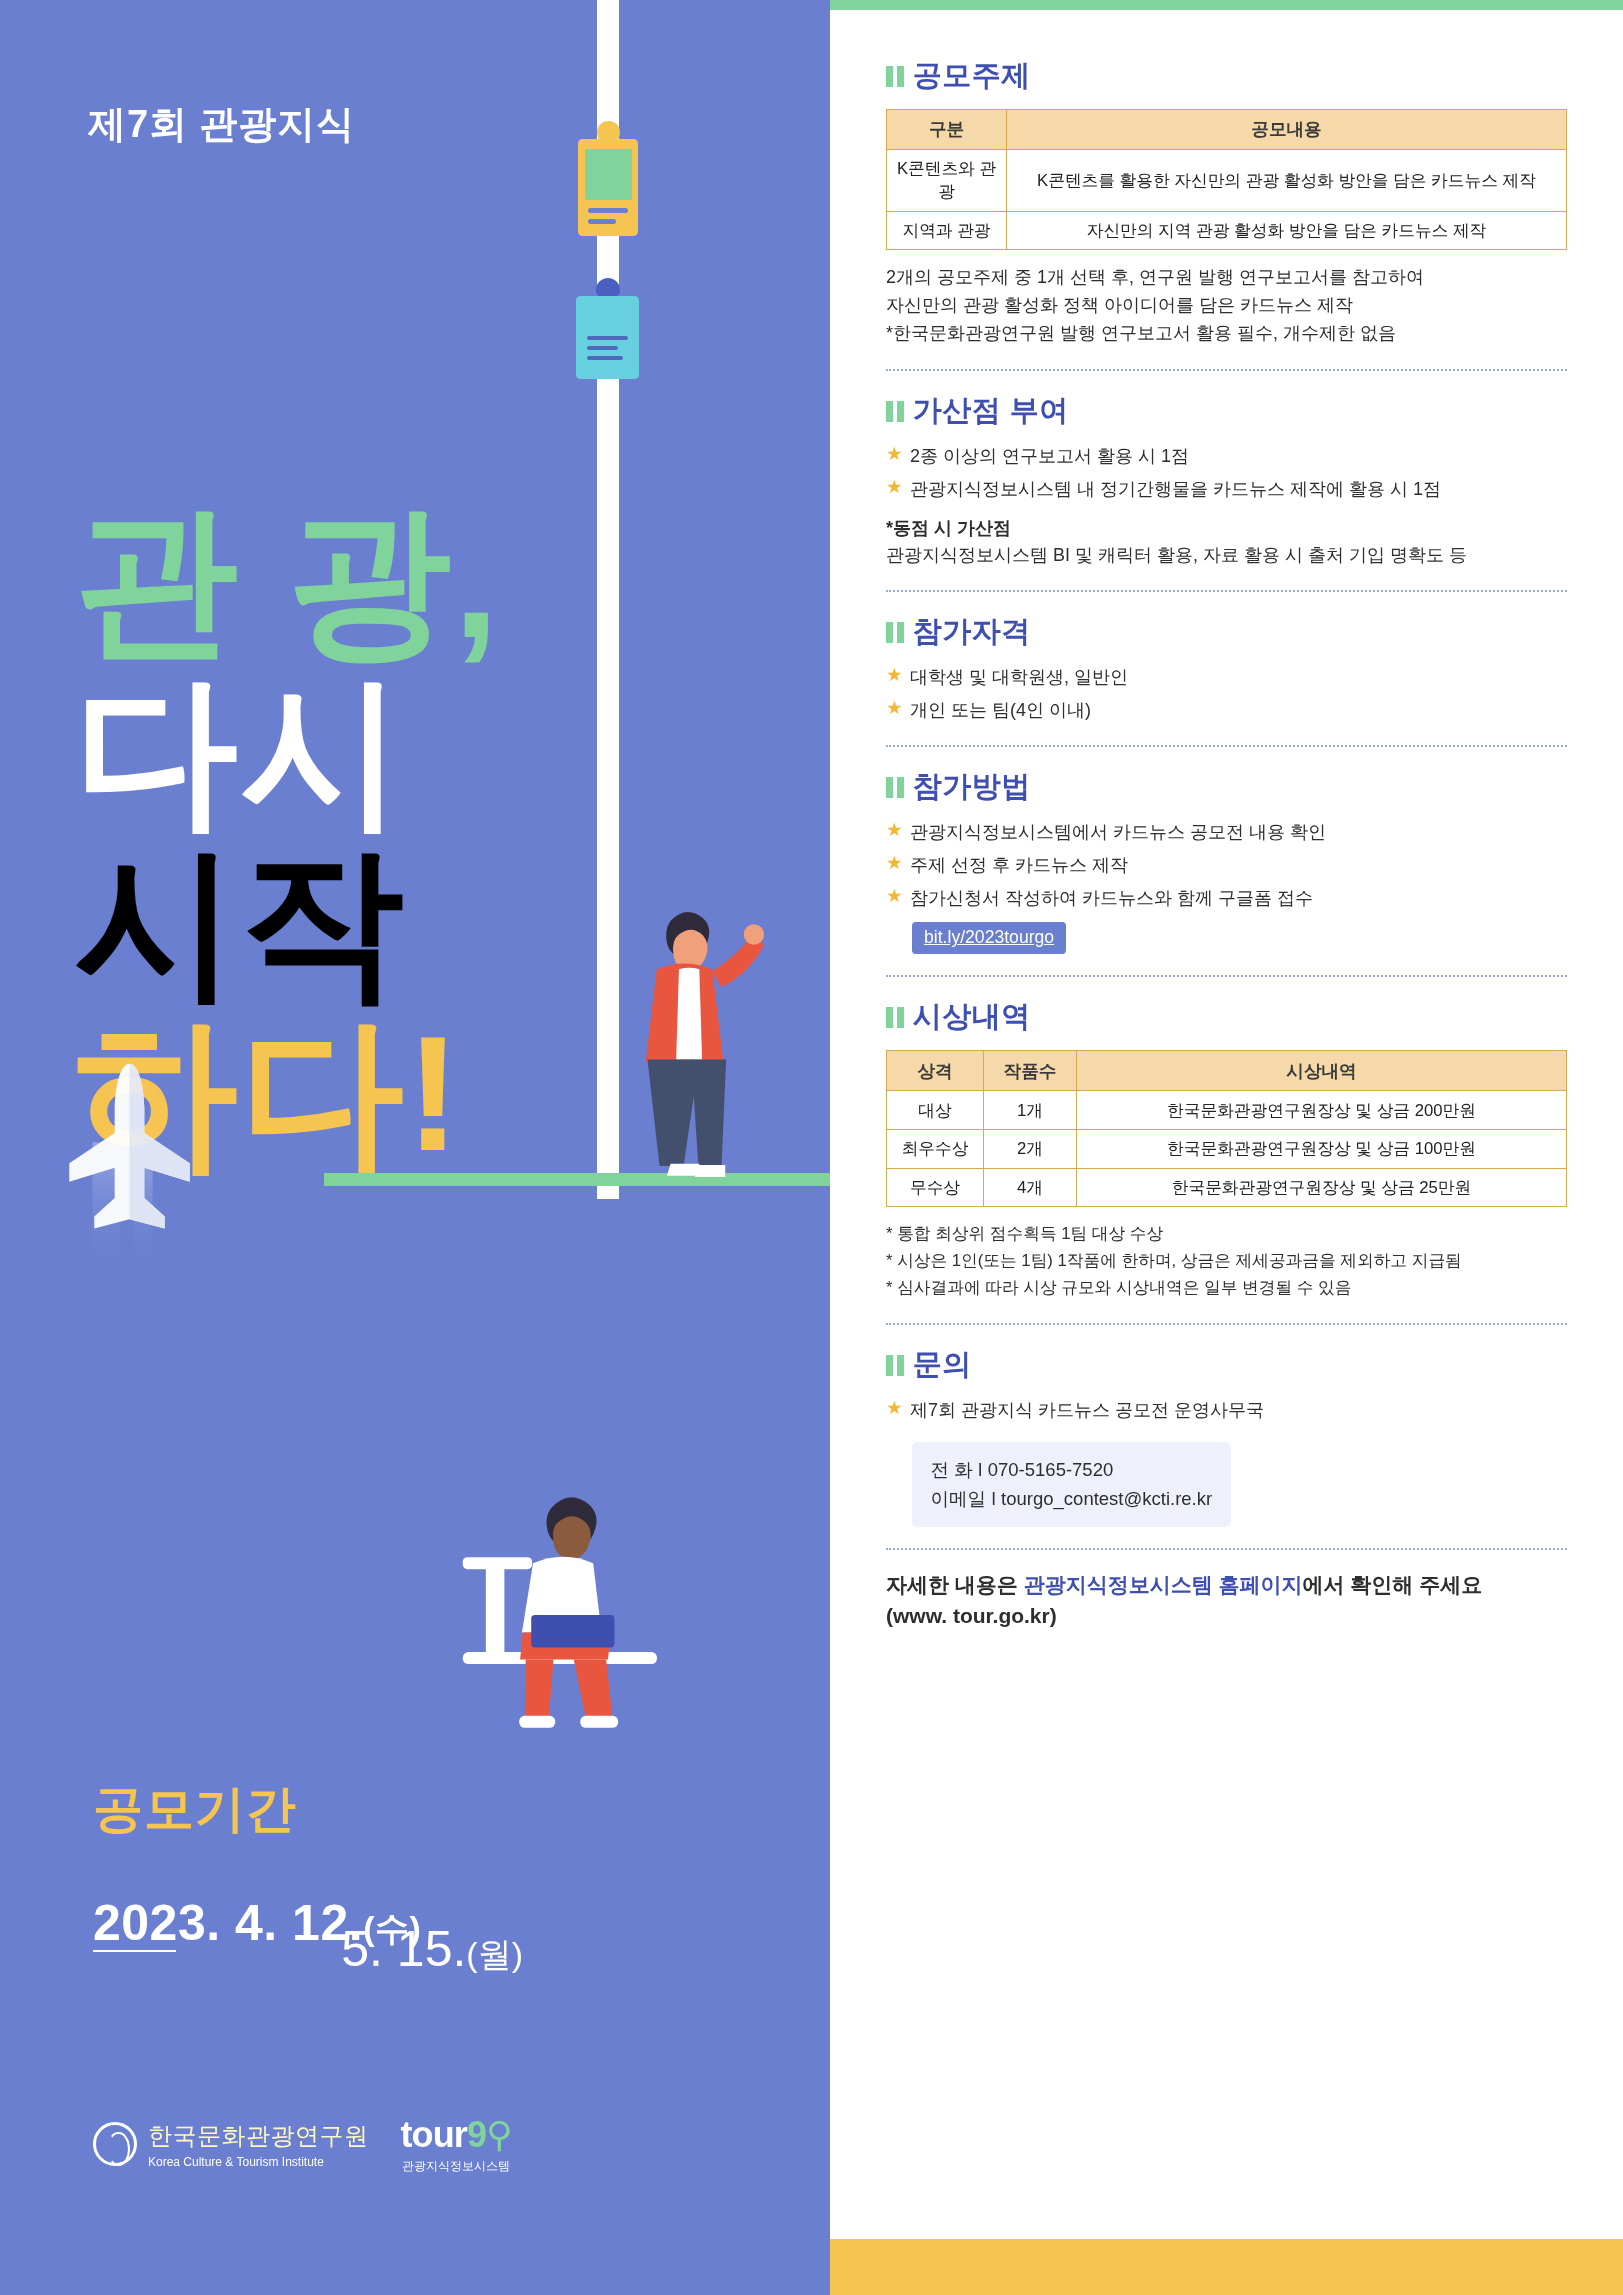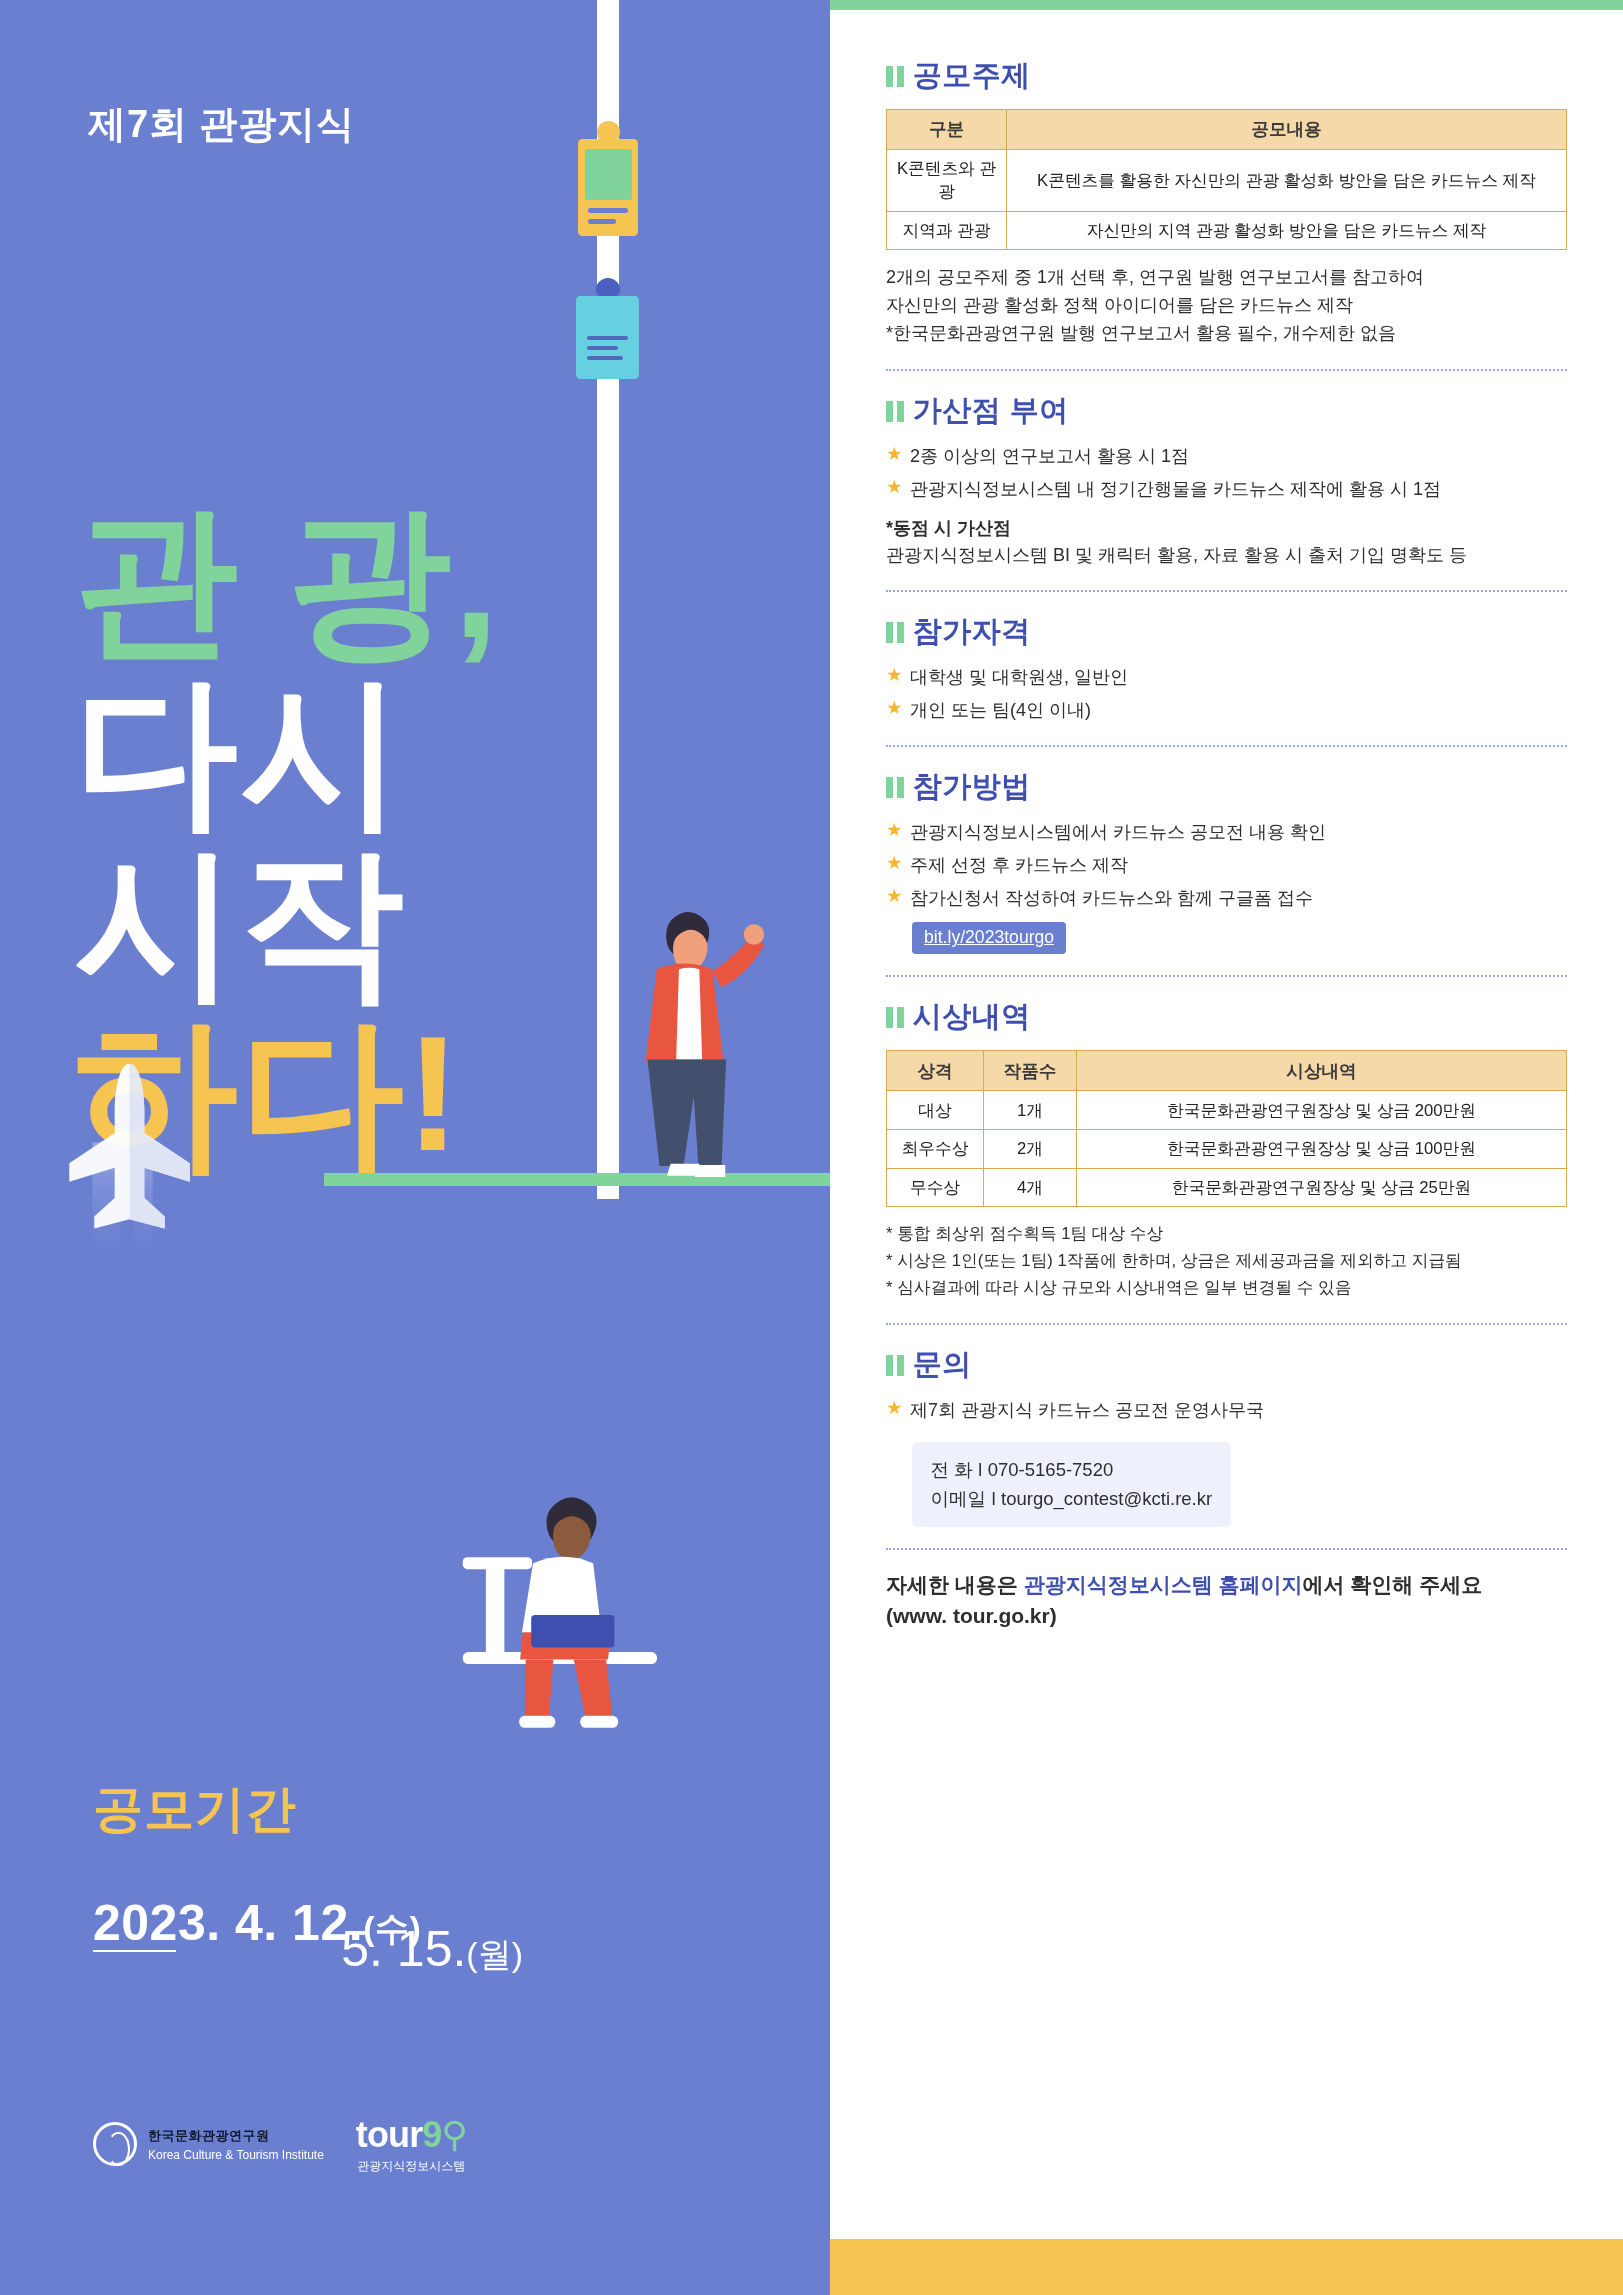--- a/index.html
+++ b/index.html
@@ -96,21 +96,21 @@
     left: 86px; top: 153px;
     font-size: 70px;
     font-weight: bold;
     color: #ffffff;
     line-height: 1.18;
     letter-spacing: 1.9px;
   }
   .title-big .l2 { letter-spacing: 12px; }
   .hero-l1 { position: absolute; left: 74px; top: 472px; font-size: 164px; font-weight: 900; color: #7fd39b; letter-spacing: 1.9px;}
   .hero-l2 { position: absolute; left: 74px; top: 643px; font-size: 164px; font-weight: 900; color: #ffffff; letter-spacing: 1.9px;}
-  .hero-l3 { position: absolute; left: 74px; top: 814px; font-size: 164px; font-weight: 900; color: #ffffff; letter-spacing: 1.9px;}
+  .hero-l3 { position: absolute; left: 74px; top: 814px; font-size: 164px; font-weight: 900; color: #000000; letter-spacing: 1.9px;}
   .hero-l4 { position: absolute; left: 74px; top: 985px; font-size: 164px; font-weight: 900; color: #f5c451; letter-spacing: 1.9px;}
 
   .plane {
     position: absolute;
     left: 60px; top: 1059px;
     width: 176px; height: 213px;
     opacity: 0.95;
   }
   .greenbar {
     position: absolute;
@@ -143,21 +143,21 @@
 
   .logos { position: absolute; left: 93px; top: 2114px; display: flex; align-items: center; gap: 32px; }
   .logo-kcti { display: flex; align-items: center; gap: 11px; }
   .logo-kcti .ring {
     width: 44px; height: 44px; border-radius: 50%; border: 3.2px solid #ffffff; position: relative;
   }
   .logo-kcti .ring:after {
     content: ""; position: absolute; left: 11px; top: 6.5px; width: 18.5px; height: 30px;
     border-radius: 50%; border: 2.8px solid #ffffff; border-left-color: transparent;
   }
-  .logo-kcti .txt .ko { font-size: 13px; color: #0f172a; font-weight: bold; letter-spacing: 0.5px; }
+  .logo-kcti .txt .ko { font-size: 24px; color: #fef9c3; font-weight: normal; letter-spacing: 0.5px; }
   .logo-kcti .txt .en { font-size: 12px; color: #ffffff; margin-top: 2.8px; }
   .logo-tour .big { font-size: 36px; color: #ffffff; font-weight: bold; letter-spacing: -0.9px; }
   .logo-tour .big .pin { color: #7fd39b; }
   .logo-tour .small { font-size: 12px; color: #ffffff; margin-top: 1.9px; text-align: center; }
 
   
   .right {
     position: relative;
     width: 793px;
     height: 2295px;

